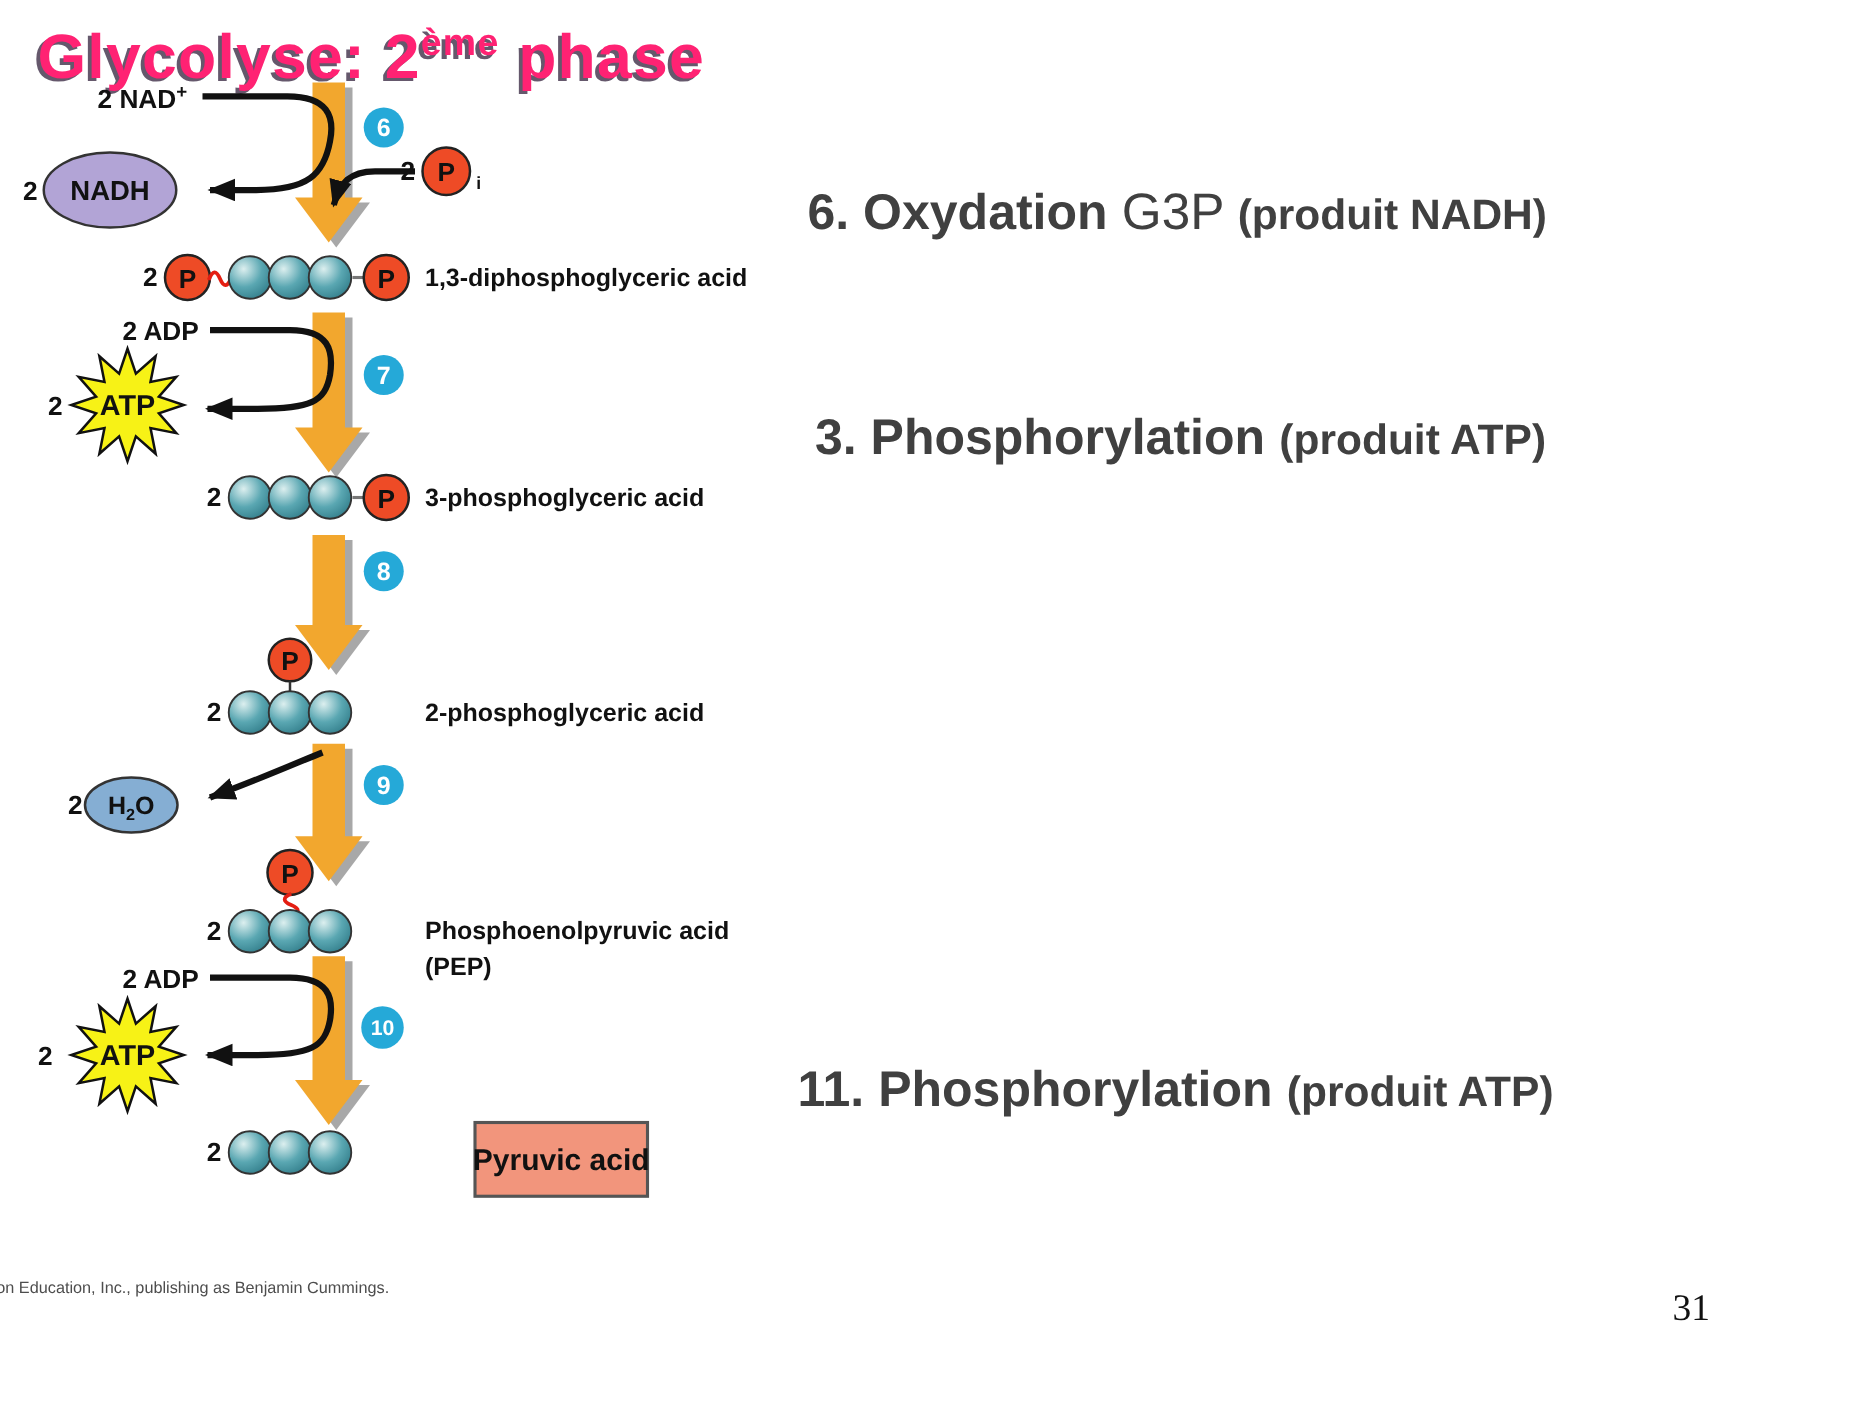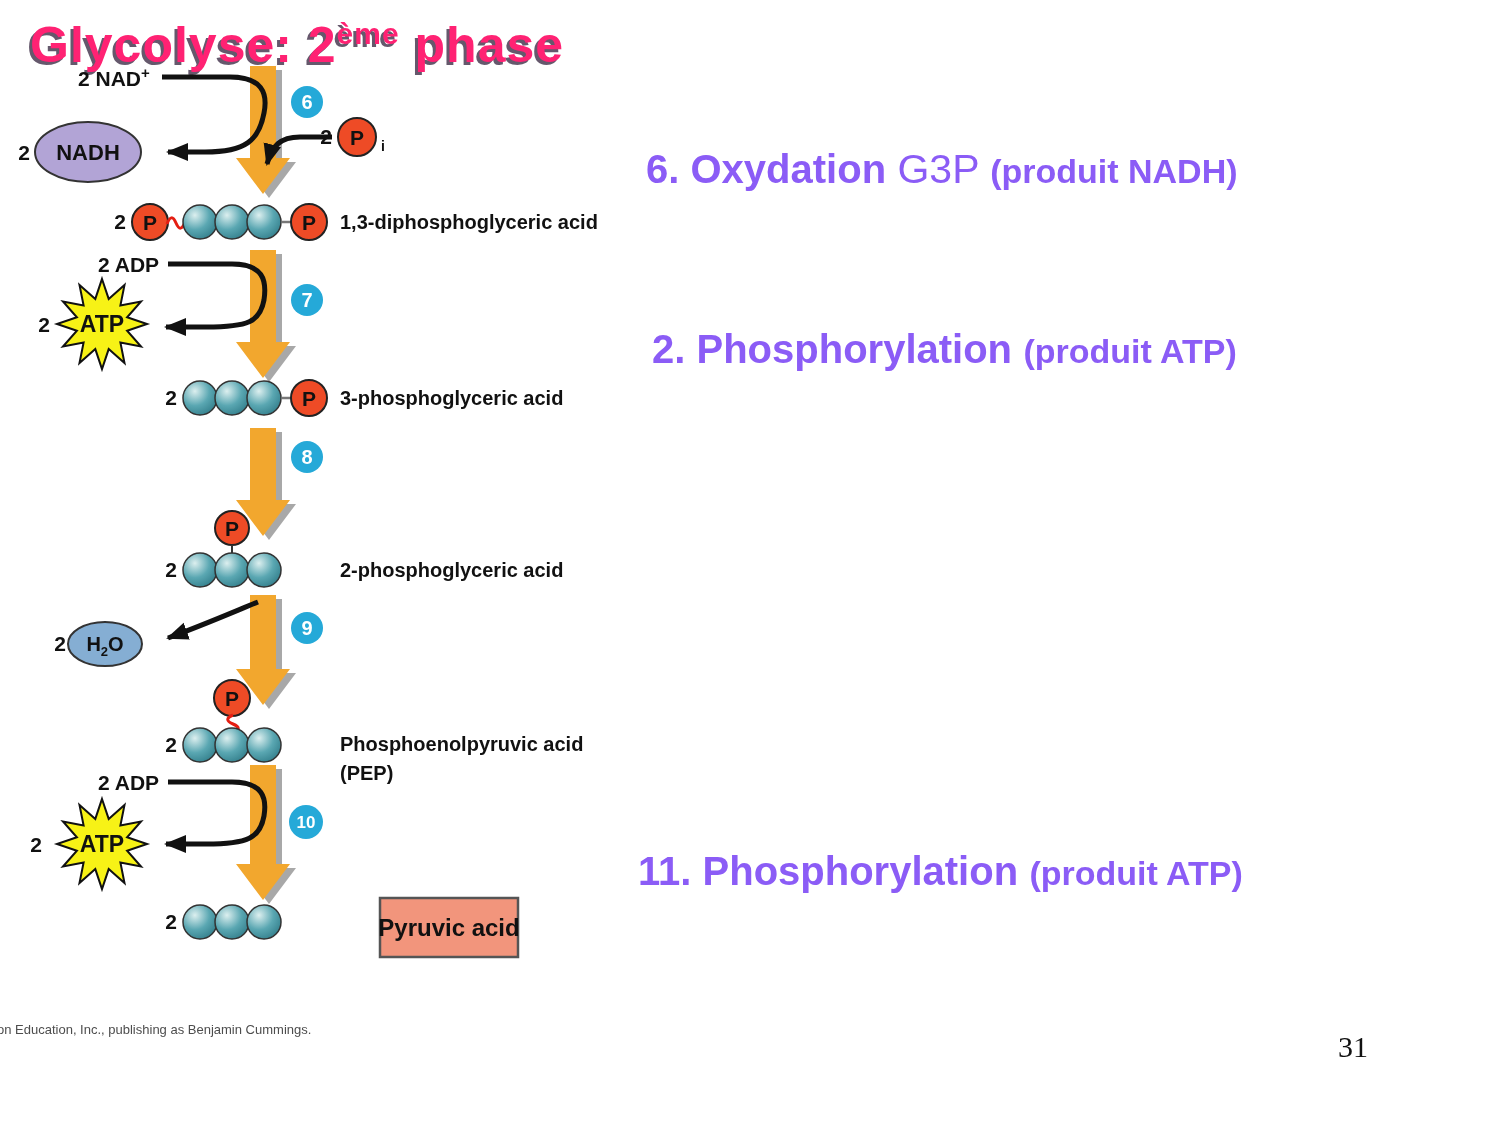--- a/index.html
+++ b/index.html
@@ -5,21 +5,21 @@
   * { margin:0; padding:0; box-sizing:border-box; }
   html,body { width:1500px; height:1125px; background:#ffffff; overflow:hidden;
               font-family:"Liberation Sans", sans-serif; }
   .stage { position:relative; width:1500px; height:1125px; background:#fff; }
 
   .title { position:absolute; left:30px; top:16px; font-size:50px; font-weight:800;
            color:#ff2273; letter-spacing:1px;
            text-shadow:-3px 3px 0 rgba(74,59,82,0.85); white-space:nowrap; }
   .title sup { font-size:0.60em; font-weight:800; vertical-align:super; }
 
-  .ann { position:absolute; white-space:nowrap; color:#8b5cf6; }
+  .ann { position:absolute; white-space:nowrap; color:#404040; }
   .ann span { white-space:pre; }
   .ab { font-weight:bold; font-size:40px; }
   .al { font-weight:normal; font-size:41px; }
   .ap { font-weight:bold; font-size:34px; }
 
   .copyright { position:absolute; left:-3px; top:1022px; font-size:13px; color:#4d4d4d; }
   .pagenum { position:absolute; left:1338px; top:1030px; font-size:30px; color:#111;
              font-family:"Liberation Serif", serif; }
 
   svg text { font-family:"Liberation Sans", sans-serif; }
@@ -194,21 +194,21 @@
       <circle cx="264" cy="972" r="17" fill="url(#sph)" stroke="#333" stroke-width="1.5"></circle>
       <rect x="380" y="948" width="138" height="59" fill="#f2957c" stroke="#555" stroke-width="2.5"></rect>
       <text x="449" y="986" text-anchor="middle" font-size="24" font-weight="bold" fill="#111">Pyruvic acid</text>
     </g>
   </svg>
 
   <div class="ann" style="left:646px; top:146px;">
     <span class="ab">6. Oxydation</span><span class="al"> G3P </span><span class="ap">(produit NADH)</span>
   </div>
   <div class="ann" style="left:652px; top:326px;">
-    <span class="ab">2. Phosphorylation</span><span class="al"> </span><span class="ap">(produit ATP)</span>
+    <span class="ab">3. Phosphorylation</span><span class="al"> </span><span class="ap">(produit ATP)</span>
   </div>
   <div class="ann" style="left:638px; top:848px;">
     <span class="ab">11. Phosphorylation</span><span class="al"> </span><span class="ap">(produit ATP)</span>
   </div>
 
   <div class="copyright">on Education, Inc., publishing as Benjamin Cummings.</div>
   <div class="pagenum">31</div>
 
 </div>
 

